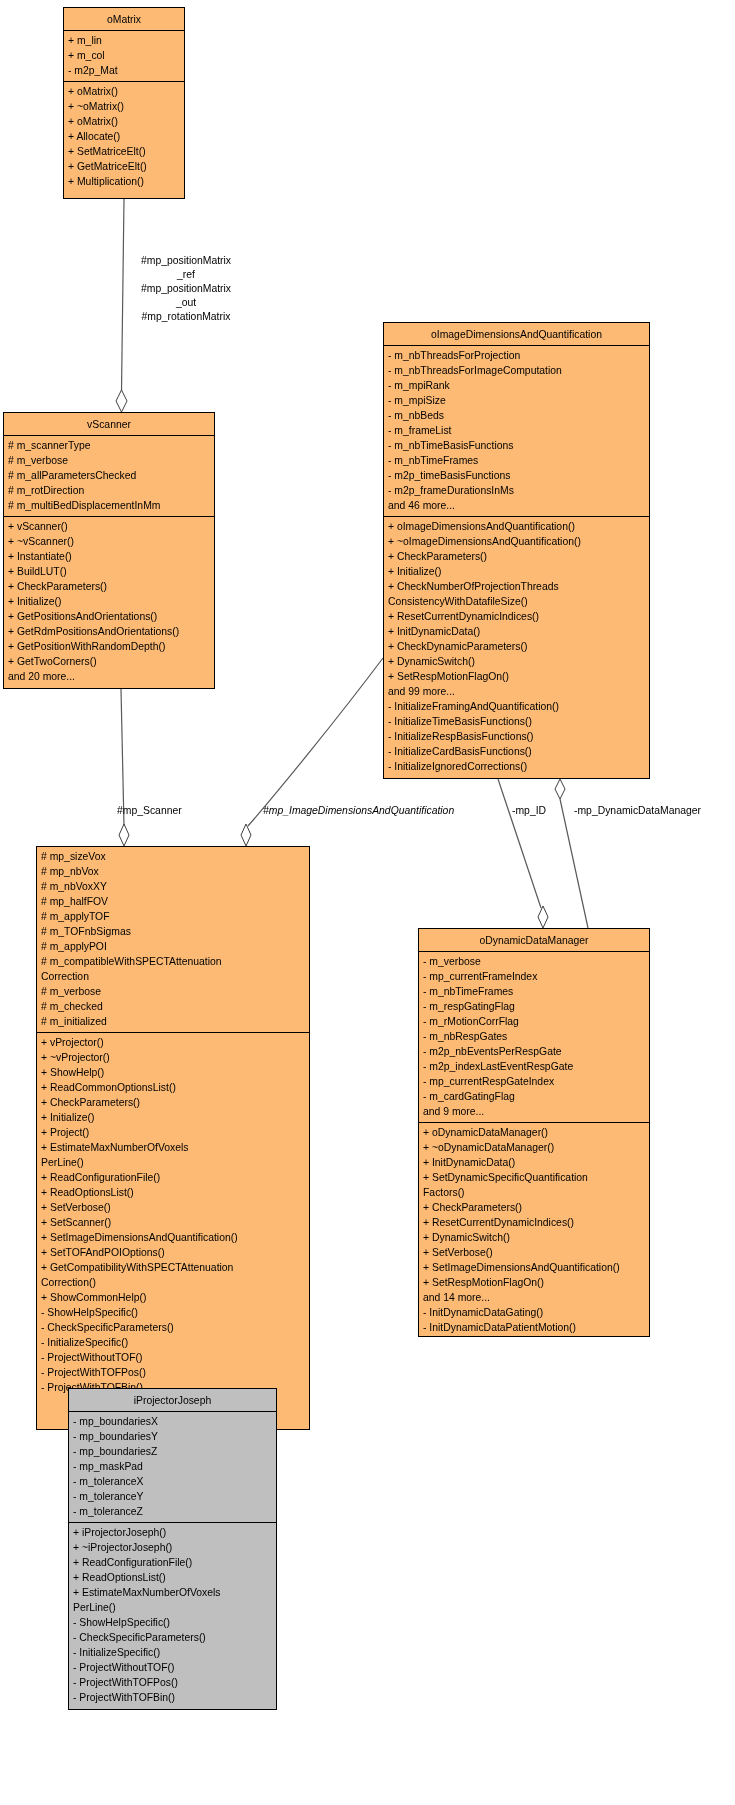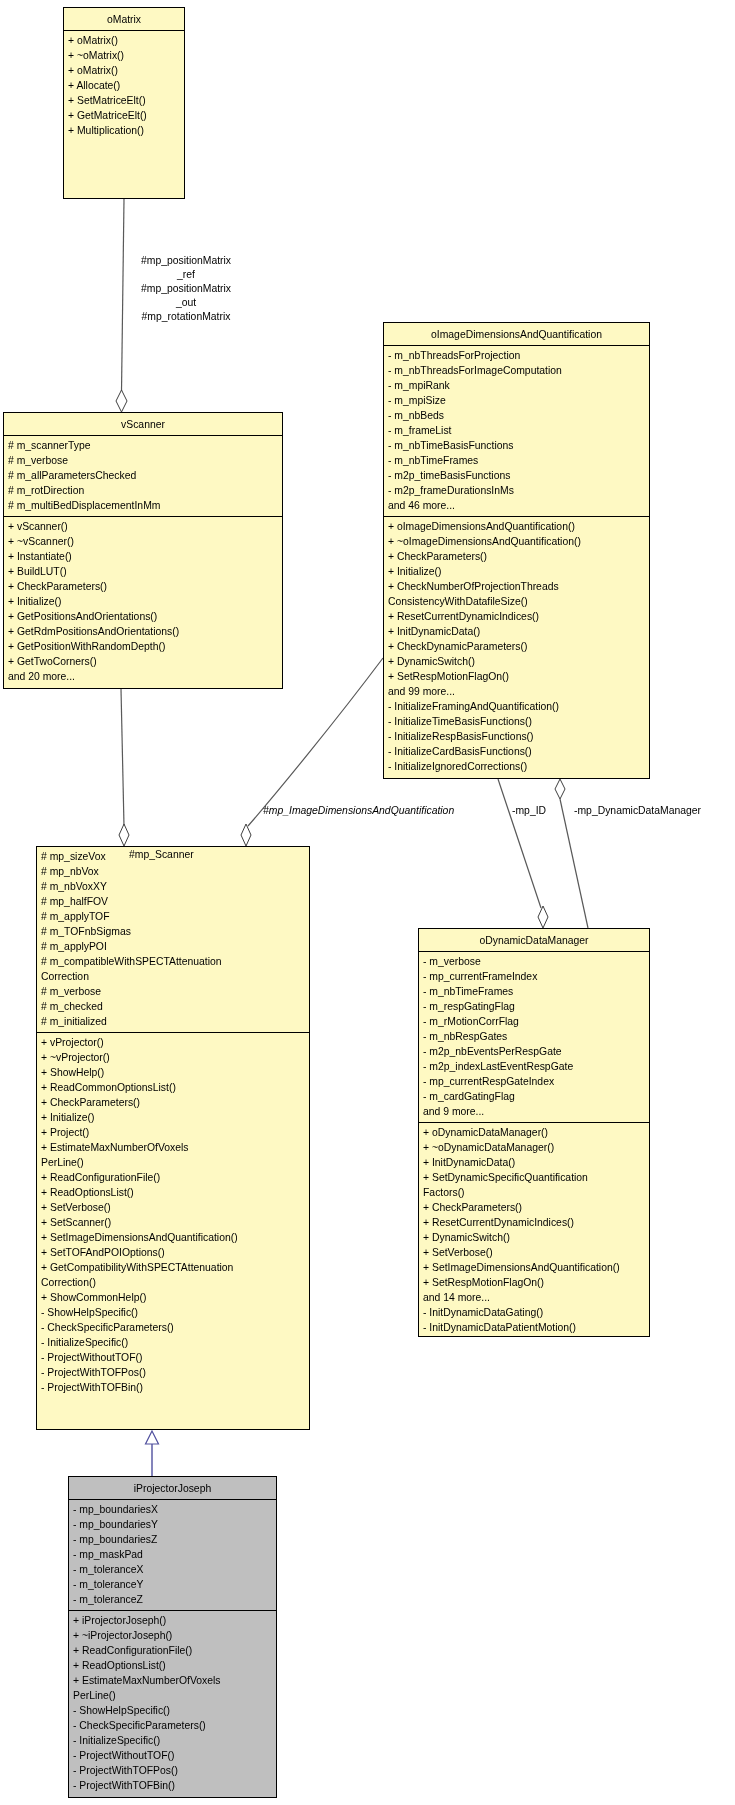--- a/index.html
+++ b/index.html
@@ -4,21 +4,21 @@
 <style>
   html,body{margin:0;padding:0;background:#ffffff;}
   .diagram{
     position:relative;width:735px;height:1805px;
     font-family:"Liberation Sans",sans-serif;
     font-size:10.4px;color:#000;background:#fff;overflow:hidden;
   }
   svg.edges{position:absolute;left:0;top:0;z-index:1;}
   .uml-class{
     position:absolute;display:flex;flex-direction:column;
-    background:#fef9c3;border:1px solid #000;box-sizing:border-box;
+    background:#fdba74;border:1px solid #000;box-sizing:border-box;
     overflow:hidden;z-index:2;
   }
   .uml-class.gray{background:#bfbfbf;}
   .uml-title{
     flex:0 0 auto;text-align:center;padding:5px 3px 4px;
     border-bottom:1px solid #000;line-height:13px;white-space:nowrap;
   }
   .uml-section{padding:2px 4px 3px;line-height:15px;}
   .uml-attrs{flex:0 0 auto;border-bottom:1px solid #000;}
   .uml-methods{flex:1 1 auto;}
@@ -64,39 +64,44 @@
     </g>
   </svg>
 
   <div class="edge-label center" style="left:126px;top:222px;width:120px;">
       <div class="uml-line">#mp_positionMatrix</div>
       <div class="uml-line">_ref</div>
       <div class="uml-line">#mp_positionMatrix</div>
       <div class="uml-line">_out</div>
       <div class="uml-line">#mp_rotationMatrix</div>
     </div>
-  <div class="edge-label" style="left:129px;top:804px;margin-top:44px;">#mp_Scanner</div>
+  <div class="edge-label" style="left:117px;top:804px;">#mp_Scanner</div>
   <div class="edge-label" style="left:263px;top:804px;font-style:italic;">#mp_ImageDimensionsAndQuantification</div>
   <div class="edge-label" style="left:512px;top:804px;">-mp_ID</div>
   <div class="edge-label" style="left:574px;top:804px;">-mp_DynamicDataManager</div>
 
   <div class="uml-class" style="left:63px;top:7px;width:122px;height:192px;">
     <div class="uml-title">oMatrix</div>
+    <div class="uml-section uml-attrs">
+        <div class="uml-line">+ m_lin</div>
+        <div class="uml-line">+ m_col</div>
+        <div class="uml-line">- m2p_Mat</div>
+      </div>
     <div class="uml-section uml-methods">
         <div class="uml-line">+ oMatrix()</div>
         <div class="uml-line">+ ~oMatrix()</div>
         <div class="uml-line">+ oMatrix()</div>
         <div class="uml-line">+ Allocate()</div>
         <div class="uml-line">+ SetMatriceElt()</div>
         <div class="uml-line">+ GetMatriceElt()</div>
         <div class="uml-line">+ Multiplication()</div>
       </div>
   </div>
 
-  <div class="uml-class" style="left:3px;top:412px;width:280px;height:277px;">
+  <div class="uml-class" style="left:3px;top:412px;width:212px;height:277px;">
     <div class="uml-title">vScanner</div>
     <div class="uml-section uml-attrs">
         <div class="uml-line"># m_scannerType</div>
         <div class="uml-line"># m_verbose</div>
         <div class="uml-line"># m_allParametersChecked</div>
         <div class="uml-line"># m_rotDirection</div>
         <div class="uml-line"># m_multiBedDisplacementInMm</div>
       </div>
     <div class="uml-section uml-methods">
         <div class="uml-line">+ vScanner()</div>
@@ -218,21 +223,21 @@
         <div class="uml-line">+ DynamicSwitch()</div>
         <div class="uml-line">+ SetVerbose()</div>
         <div class="uml-line">+ SetImageDimensionsAndQuantification()</div>
         <div class="uml-line">+ SetRespMotionFlagOn()</div>
         <div class="uml-line">and 14 more...</div>
         <div class="uml-line">- InitDynamicDataGating()</div>
         <div class="uml-line">- InitDynamicDataPatientMotion()</div>
       </div>
   </div>
 
-  <div class="uml-class gray" style="left:68px;top:1476px;width:209px;height:322px;justify-content:center;">
+  <div class="uml-class gray" style="left:68px;top:1388px;width:209px;height:322px;justify-content:center;">
     <div class="uml-title">iProjectorJoseph</div>
     <div class="uml-section uml-attrs">
         <div class="uml-line">- mp_boundariesX</div>
         <div class="uml-line">- mp_boundariesY</div>
         <div class="uml-line">- mp_boundariesZ</div>
         <div class="uml-line">- mp_maskPad</div>
         <div class="uml-line">- m_toleranceX</div>
         <div class="uml-line">- m_toleranceY</div>
         <div class="uml-line">- m_toleranceZ</div>
       </div>

